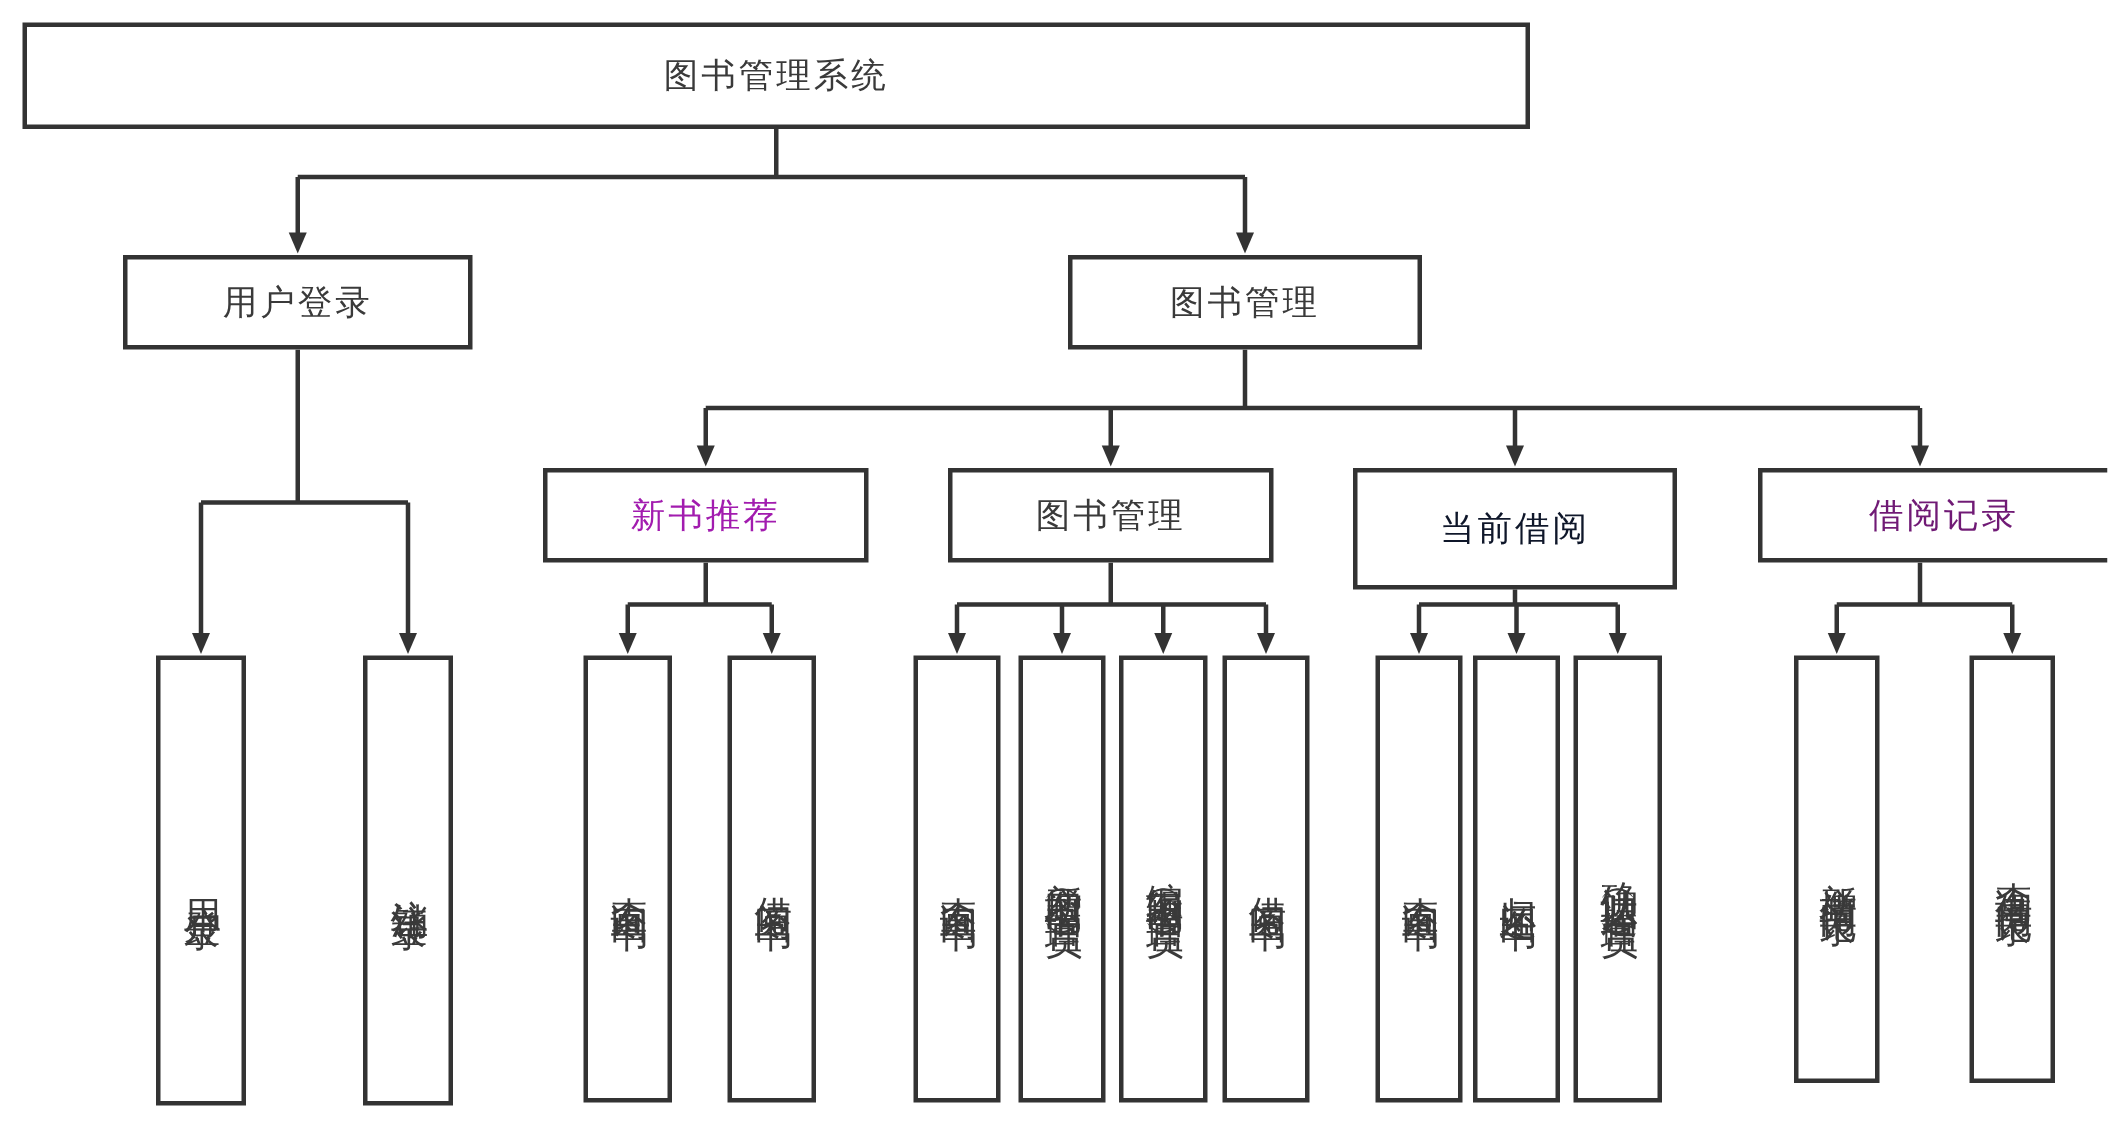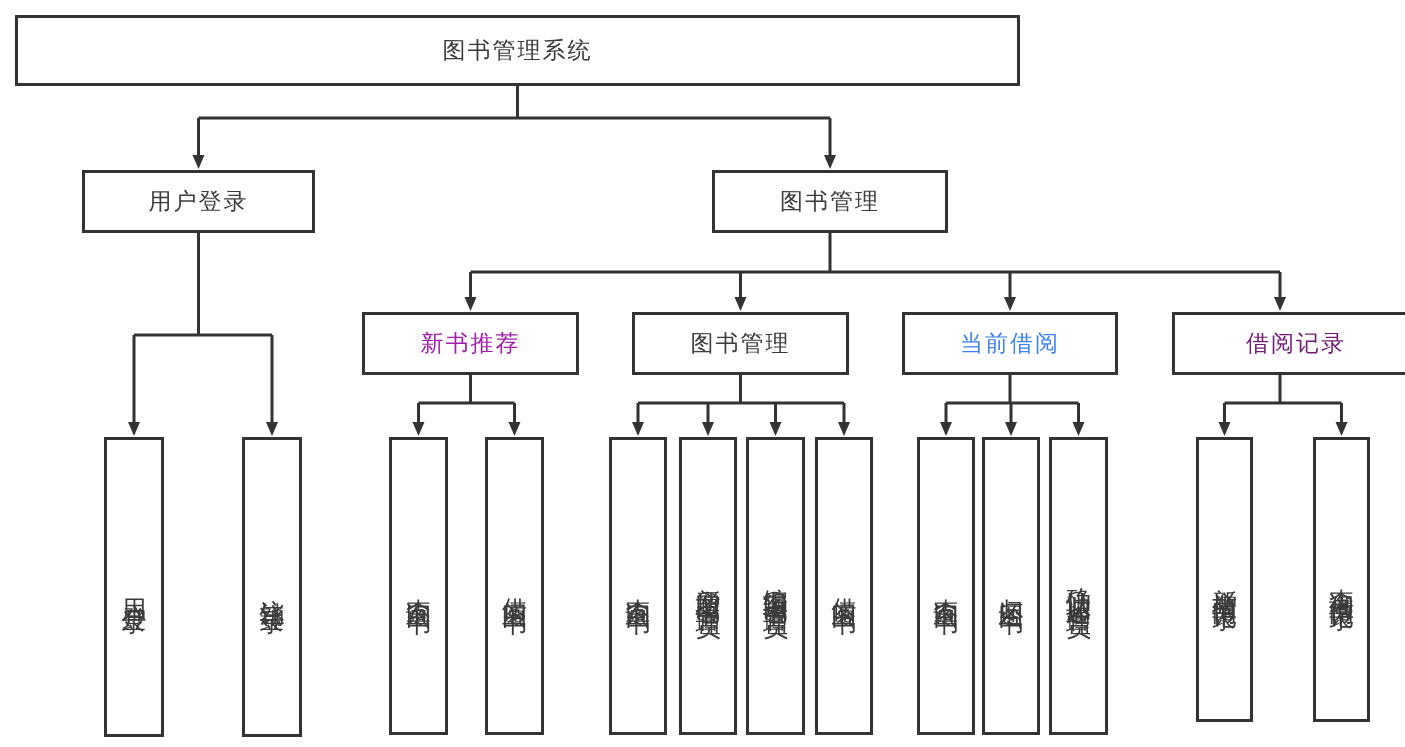--- a/index.html
+++ b/index.html
@@ -80,21 +80,21 @@
       <polygon points="1072.5,422 1084.5,422 1078.5,436" fill="#333333"></polygon>
       <polygon points="1218.5,422 1230.5,422 1224.5,436" fill="#333333"></polygon>
       <polygon points="1335.5,422 1347.5,422 1341.5,436" fill="#333333"></polygon>
     </svg>
   <div id="nodes">
       <div class="node h" style="left: 15px; top: 15px; width: 1005px; height: 71px; border-color: rgb(51, 51, 51); color: rgb(58, 58, 58);">图书管理系统</div>
       <div class="node h" style="left: 82px; top: 170px; width: 233px; height: 63px; border-color: rgb(51, 51, 51); color: rgb(58, 58, 58);">用户登录</div>
       <div class="node h" style="left: 712px; top: 170px; width: 236px; height: 63px; border-color: rgb(51, 51, 51); color: rgb(58, 58, 58);">图书管理</div>
       <div class="node h" style="left: 362px; top: 312px; width: 217px; height: 63px; border-color: rgb(51, 51, 51); color: #a21caf;">新书推荐</div>
       <div class="node h" style="left: 632px; top: 312px; width: 217px; height: 63px; border-color: rgb(51, 51, 51); color: rgb(58, 58, 58);">图书管理</div>
-      <div class="node h" style="left: 902px; top: 312px; width: 216px; height: 63px; border-color: rgb(51, 51, 51); color: #3b82f6;">当前借阅</div>
+      <div class="node h" style="left: 902px; top: 312px; width: 216px; height: 81px; border-color: rgb(51, 51, 51); color: #0f172a;">当前借阅</div>
       <div class="node h" style="left: 1172px; top: 312px; width: 248px; height: 63px; border-color: rgb(51, 51, 51); color: #701a75;">借阅记录</div>
       <div class="node v" style="left: 104px; top: 437px; width: 60px; height: 300px; border-color: rgb(51, 51, 51); color: rgb(58, 58, 58);">用户登录</div>
       <div class="node v" style="left: 242px; top: 437px; width: 60px; height: 300px; border-color: rgb(51, 51, 51); color: rgb(58, 58, 58);">注销登录</div>
       <div class="node v" style="left: 389px; top: 437px; width: 59px; height: 298px; border-color: rgb(51, 51, 51); color: rgb(58, 58, 58);">查询图书</div>
       <div class="node v" style="left: 485px; top: 437px; width: 59px; height: 298px; border-color: rgb(51, 51, 51); color: rgb(58, 58, 58);">借阅图书</div>
       <div class="node v" style="left: 609px; top: 437px; width: 58px; height: 298px; border-color: rgb(51, 51, 51); color: rgb(58, 58, 58);">查询图书</div>
       <div class="node v" style="left: 679px; top: 437px; width: 58px; height: 298px; border-color: rgb(51, 51, 51); color: rgb(58, 58, 58);">新增图书（管理员）</div>
       <div class="node v" style="left: 746px; top: 437px; width: 59px; height: 298px; border-color: rgb(51, 51, 51); color: rgb(58, 58, 58);">编辑图书（管理员）</div>
       <div class="node v" style="left: 815px; top: 437px; width: 58px; height: 298px; border-color: rgb(51, 51, 51); color: rgb(58, 58, 58);">借阅图书</div>
       <div class="node v" style="left: 917px; top: 437px; width: 58px; height: 298px; border-color: rgb(51, 51, 51); color: rgb(58, 58, 58);">查询图书</div>

